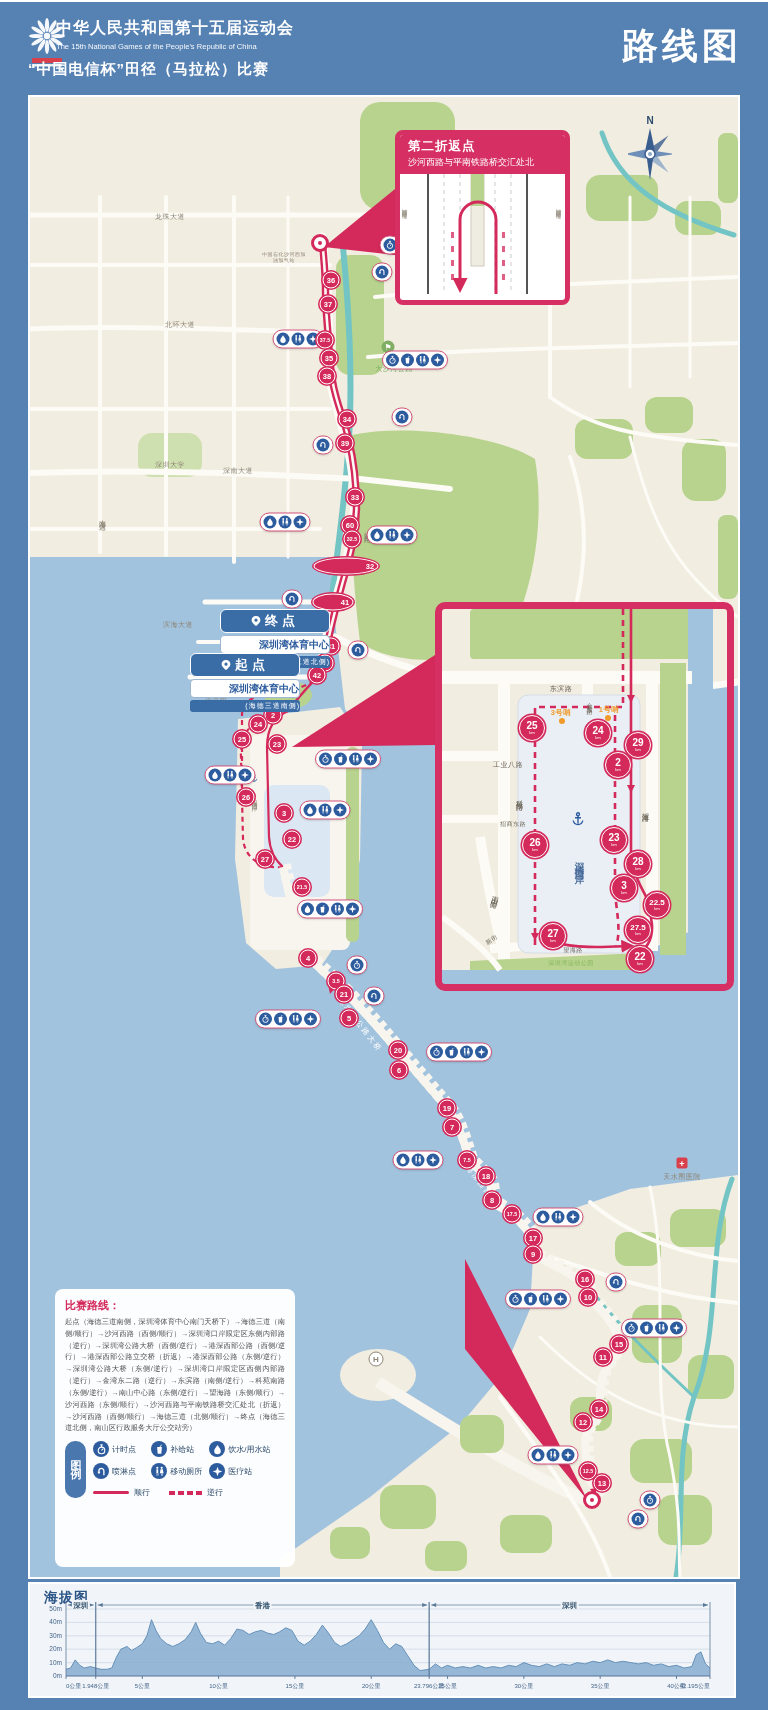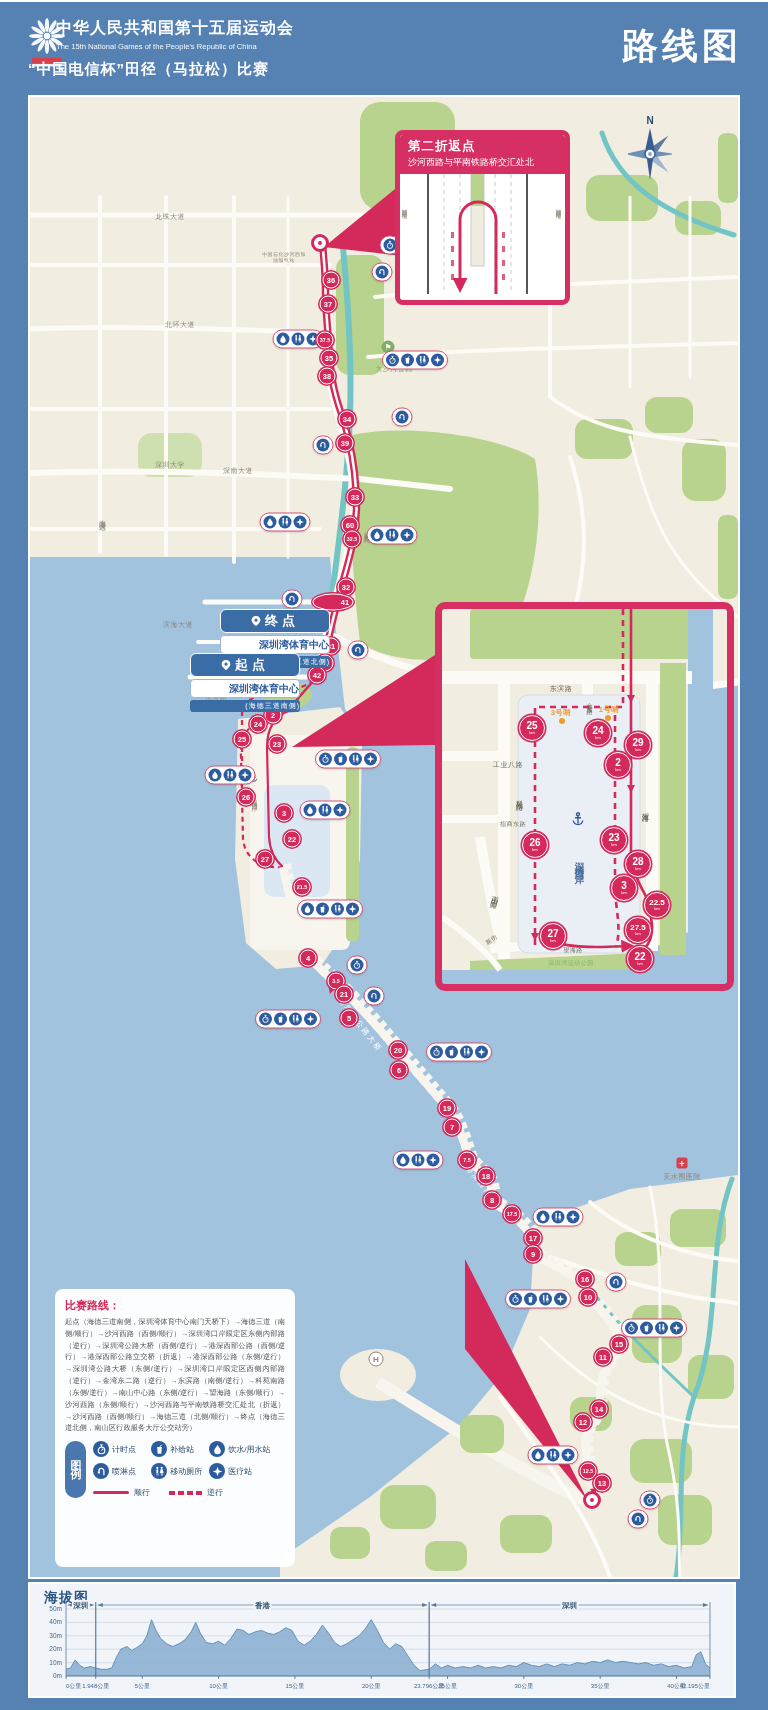--- a/index.html
+++ b/index.html
@@ -288,21 +288,21 @@
         </div>
         <div class="km sm" style="left: 325px; top: 400px;">
           <span>33</span>
         </div>
         <div class="km sm" style="left: 320px; top: 428px;">
           <span>60</span>
         </div>
         <div class="km sm wide" style="left: 322px; top: 442px;">
           <span>32.5</span>
         </div>
-        <div class="km sm" style="left: 316px; top: 490px;">
+        <div class="km sm" style="left: 316px; top: 469px; padding-left: 48px;">
           <span>32</span>
         </div>
         <div class="km sm" style="left: 303px; top: 505px; padding-left: 24px;">
           <span>41</span>
         </div>
         <div class="km sm" style="left: 301px; top: 549px;">
           <span>31</span>
         </div>
         <div class="km sm" style="left: 295px; top: 566px;">
           <span>30</span>

